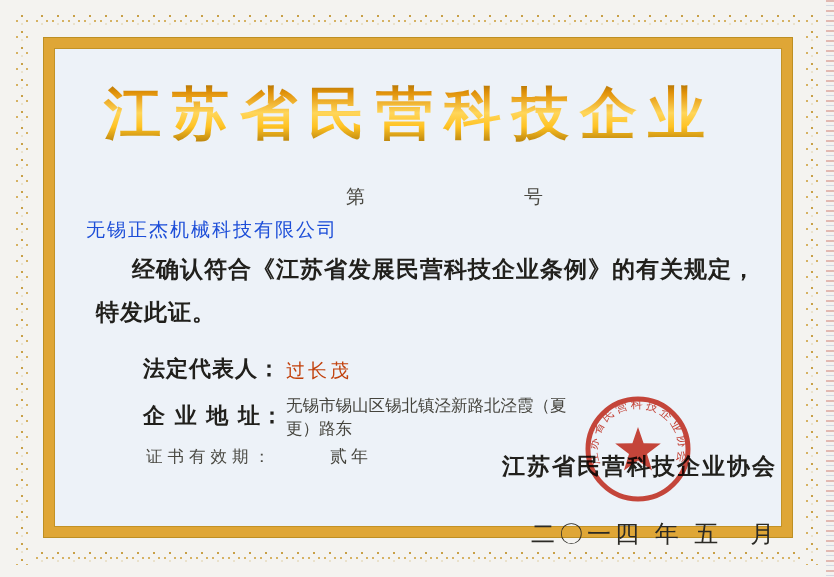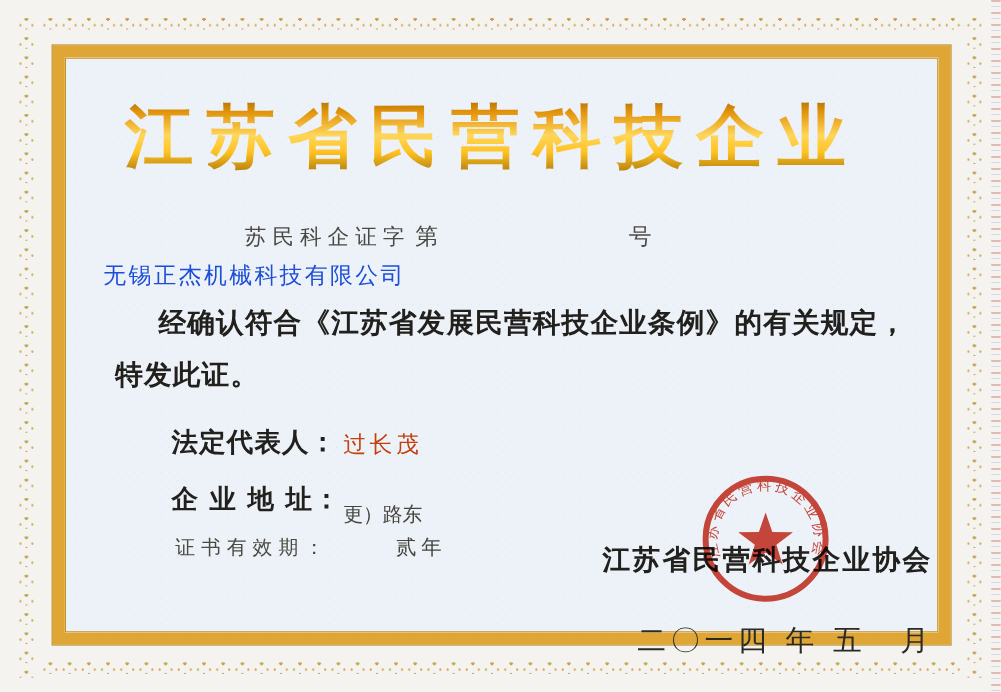--- a/index.html
+++ b/index.html
@@ -81,35 +81,34 @@
 
   <div class="orn orn-top"></div>
   <div class="orn orn-bottom"></div>
   <div class="orn orn-left"></div>
   <div class="orn orn-right"></div>
 
   <div class="gold-band"></div>
 
   <div class="title">江苏省民营科技企业</div>
 
-  <span class="t kai certline-prefix">苏民科企证字</span>
   <span class="t kai certline-di">第</span>
   <span class="t kai certline-hao">号</span>
 
   <div class="t kai company">无锡正杰机械科技有限公司</div>
 
   <div class="t bold para1">经确认符合《江苏省发展民营科技企业条例》的有关规定，</div>
   <div class="t bold para2">特发此证。</div>
 
   <span class="t bold legal-label">法定代表人：</span>
   <span class="t kai legal-value">过长茂</span>
 
   <span class="t bold addr-label">企 业 地 址：</span>
   <div class="t kai addr-value">
-    <br>
+    <span>无锡市锡山区锡北镇泾新路北泾霞（夏</span><br>
     <span>更）路东</span>
   </div>
 
   <span class="t kai valid-label">证书有效期：</span>
   <span class="t kai valid-value">贰年</span>
 
   <div class="t bold issuer">江苏省民营科技企业协会</div>
   <div class="t kai date">二〇一四 年 五　月</div>
 
   <svg class="seal" viewBox="0 0 112 112">

